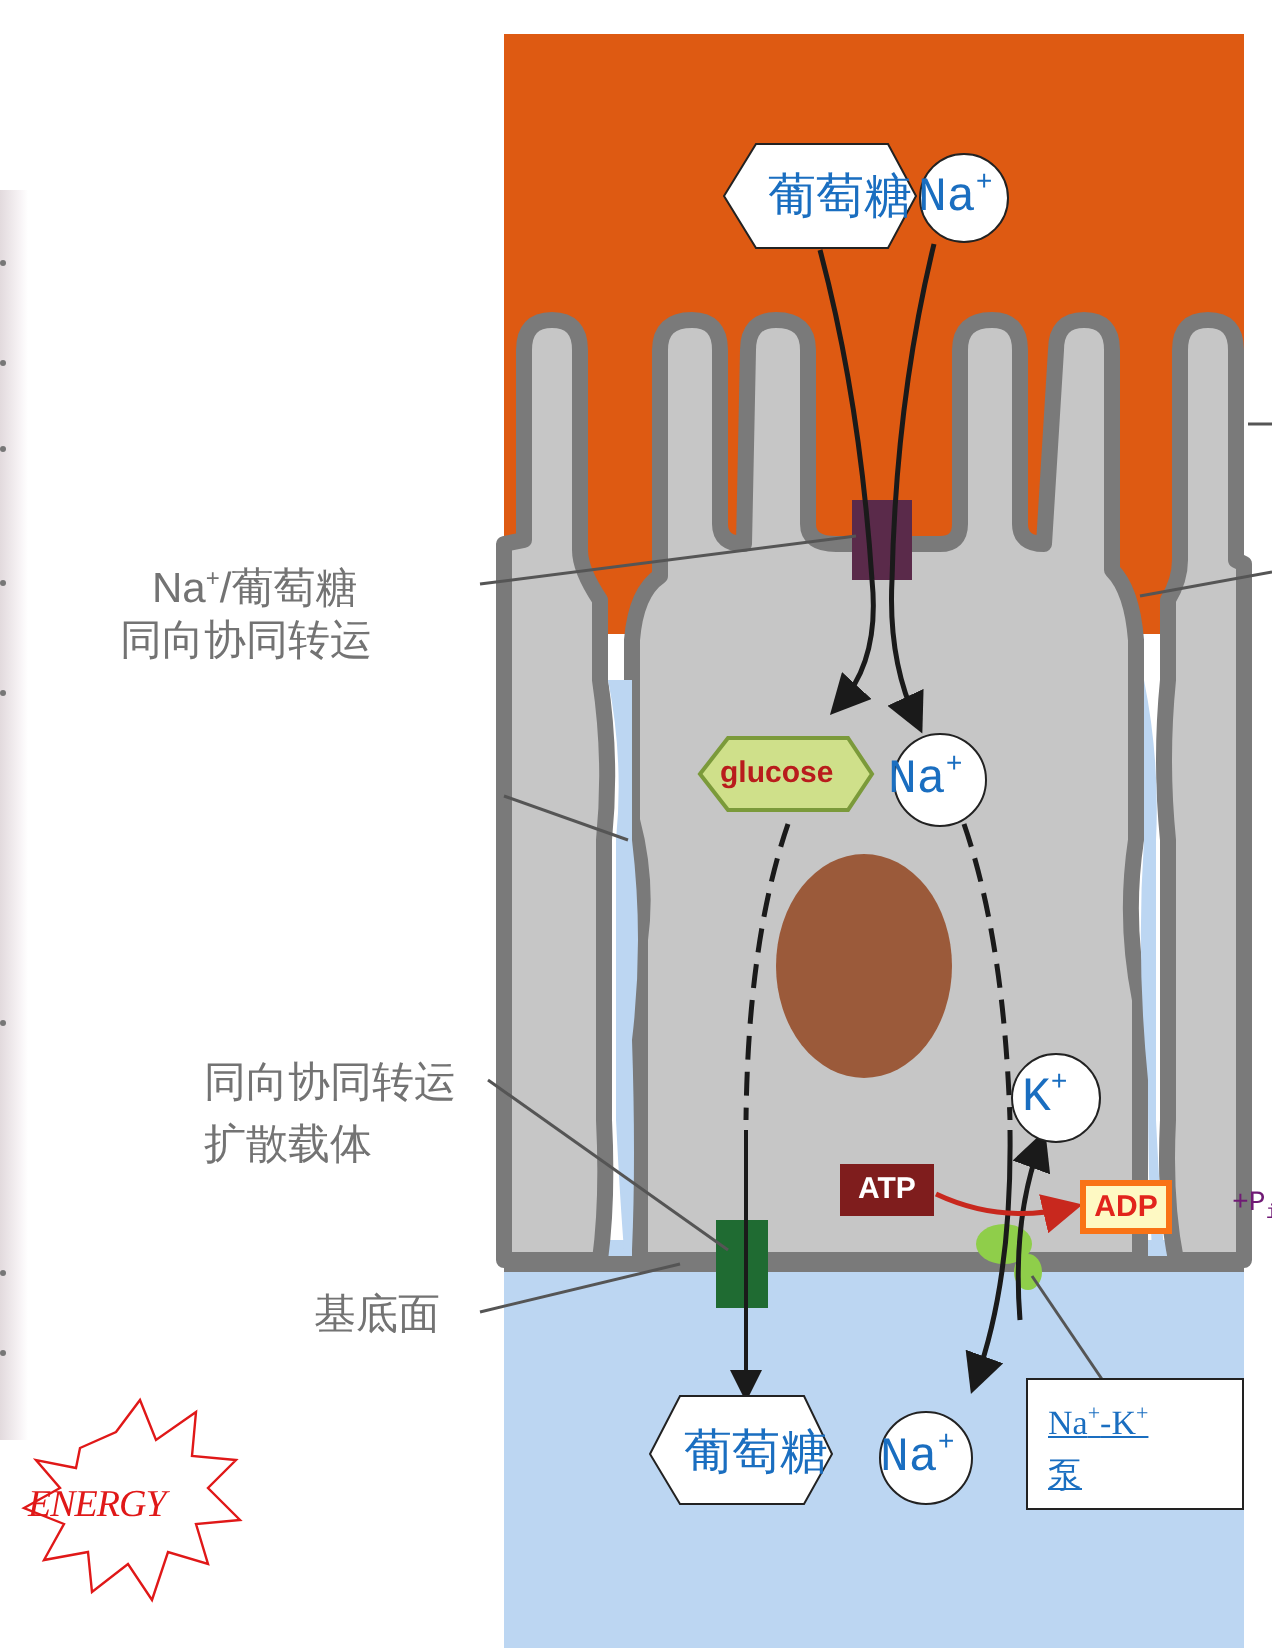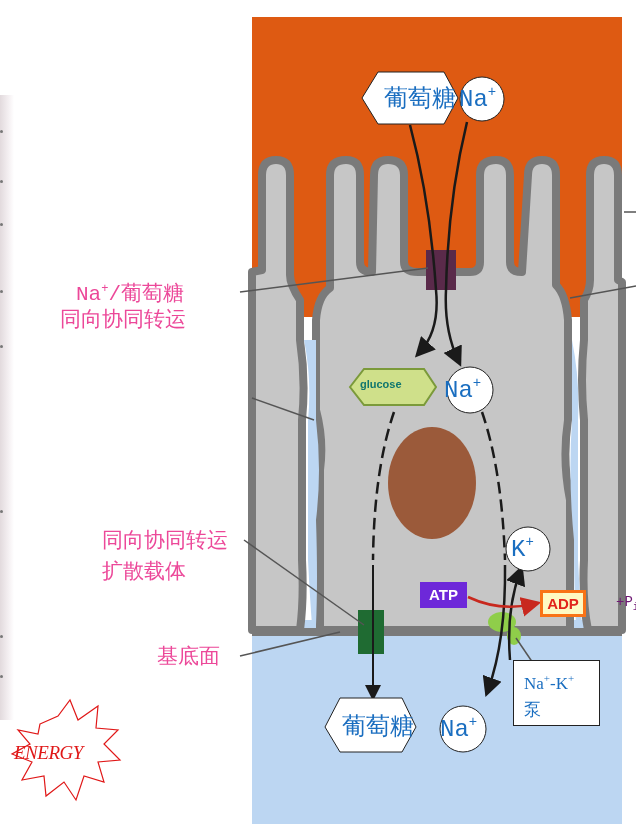--- a/index.html
+++ b/index.html
@@ -10,39 +10,39 @@
     }
     .left-strip {
       position: absolute; left: 0; top: 95px; width: 14px; height: 625px;
       background: linear-gradient(to right, #e2dadd, #f7f3f5 70%, #ffffff);
     }
     .left-strip .dot {
       position: absolute; left: 0; width: 3px; height: 3px; background: #777; border-radius: 50%;
     }
     svg.diagram { position: absolute; left: 0; top: 0; }
     .label {
-      position: absolute; color: #ec4899; font-size: 21px; line-height: 30px;
-      font-family: Liberation Mono, monospace; white-space: nowrap;
+      position: absolute; color: #737373; font-size: 21px; line-height: 30px;
+      font-family: Liberation Sans, sans-serif; white-space: nowrap;
     }
     .label sup { font-size: 12px; vertical-align: 8px; }
     .hexlabel {
       position: absolute; color: #1a6ec0; font-size: 24px;
       font-family: "DejaVu Sans", "Liberation Sans", sans-serif; text-align: right;
     }
     .ion {
       position: absolute; color: #1a6ec0; font-size: 24px;
       font-family: Liberation Mono, monospace; white-space: nowrap;
     }
     .ion sup { font-size: 14px; vertical-align: 10px; }
     .glucose-text {
-      position: absolute; color: #0f766e; font-weight: bold; font-size: 11px;
+      position: absolute; color: #b91c1c; font-weight: bold; font-size: 15px;
       font-family: "Liberation Sans", "DejaVu Sans", sans-serif;
     }
     .atp {
-      position: absolute; background: #6d28d9; color: #fff; font-weight: bold;
+      position: absolute; background: #7f1d1d; color: #fff; font-weight: bold;
       font-family: "Liberation Sans", sans-serif; font-size: 15px; text-align: center;
     }
     .adp {
       position: absolute; background: #fef9c3; color: #e2241c; border: 3px solid #f97316;
       font-weight: bold; font-family: "Liberation Sans", sans-serif; font-size: 15px; text-align: center;
       box-sizing: border-box;
     }
     .pi {
       position: absolute; color: #701a75; font-family: Liberation Mono, monospace; font-size: 14px; padding-left: 28px;
     }
@@ -179,18 +179,18 @@
 <div class="adp" style="left:540px; top:590px; width:46px; height:27px; line-height:21px;">ADP</div>
 <div class="pi" style="left:588px; top:594px;">
   <span>+P</span><sub>i</sub>
 </div>
 
 <div class="hexlabel" style="left:328px; top:710px; width:86px;">葡萄糖</div>
 <div class="ion" style="left:440px; top:714px;">
   <span>Na</span><sup>+</sup>
 </div>
 
-<div class="pump-box" style="left:513px; top:660px; width:87px; height:66px;">
+<div class="pump-box" style="left:513px; top:689px; width:109px; height:66px;text-decoration:underline;">
   <div><span>Na</span><sup>+</sup><span>-K</span><sup>+</sup></div>
   <div>泵</div>
 </div>
 
 <div class="energy" style="left:14px; top:742px;">ENERGY</div>
 
 </body></html>

